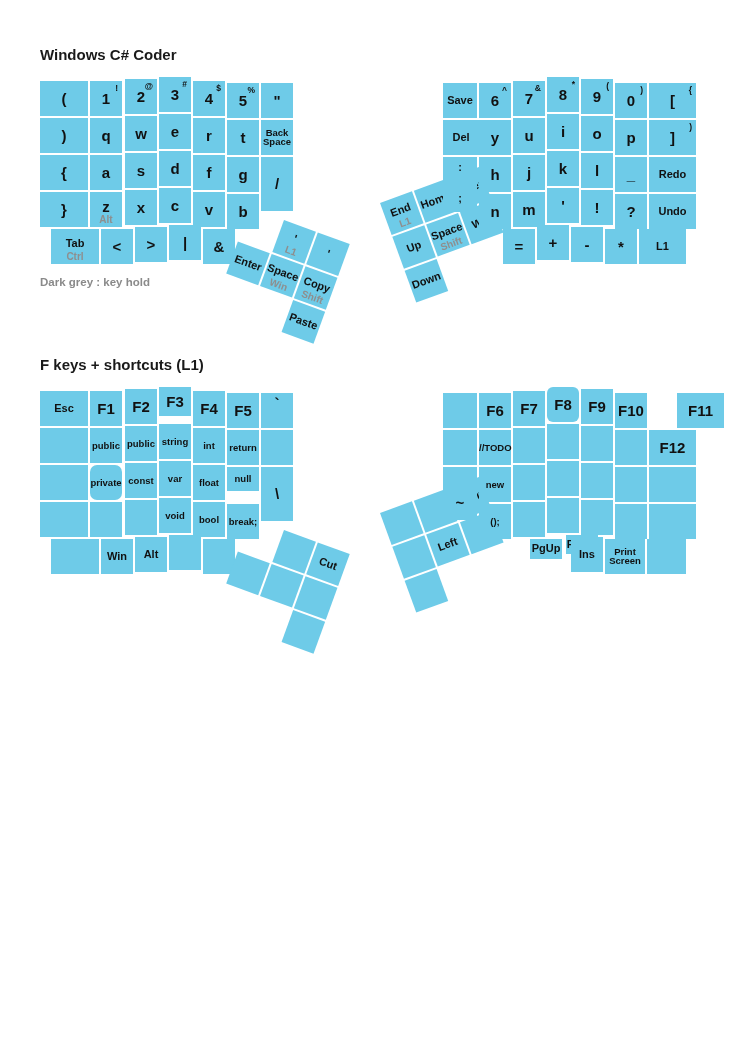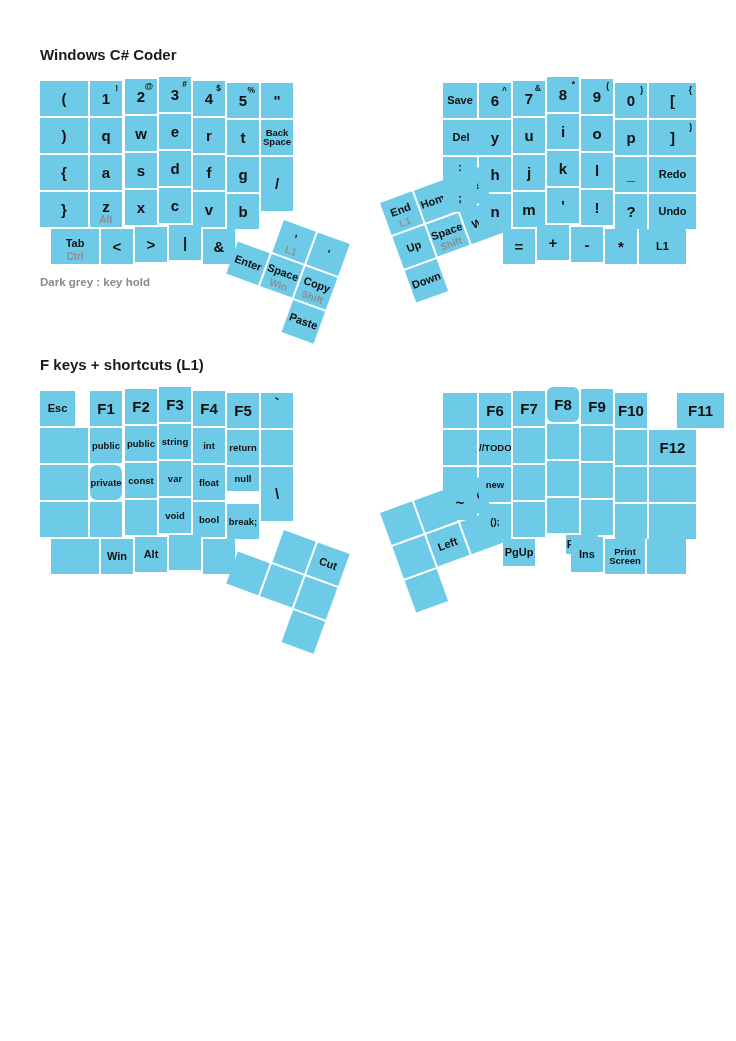--- a/index.html
+++ b/index.html
@@ -301,30 +301,30 @@
     <span class="main">*</span>
   </div>
 <div class="key sz-md" style="left:639px;top:229px;width:47px;height:35px;">
     <span class="main">L1</span>
   </div>
 
 <div class="note" style="left:40px;top:276px;">Dark grey : key hold</div>
 
 <div class="layer-title" style="left:40px;top:356px;">F keys + shortcuts (L1)</div>
 
-<div class="key sz-md" style="left:40px;top:391px;width:35px;height:35px;">
+<div class="key sz-md" style="left:40px;top:391px;width:48px;height:35px;">
     <span class="main">Esc</span>
   </div>
 <div class="key sz-lg" style="left:90px;top:391px;width:32px;height:35px;">
     <span class="main">F1</span>
   </div>
 <div class="key sz-lg" style="left:125px;top:389px;width:32px;height:35px;">
     <span class="main">F2</span>
   </div>
-<div class="key sz-lg" style="left:159px;top:387px;width:32px;height:35px;">
+<div class="key sz-lg" style="left:159px;top:387px;width:32px;height:29px;">
     <span class="main">F3</span>
   </div>
 <div class="key sz-lg" style="left:193px;top:391px;width:32px;height:35px;">
     <span class="main">F4</span>
   </div>
 <div class="key sz-lg" style="left:227px;top:393px;width:32px;height:35px;">
     <span class="main">F5</span>
   </div>
 <div class="key sz-lg" style="left:261px;top:393px;width:32px;height:35px;">
     <span class="main" style="top:30%">`</span>
@@ -484,21 +484,21 @@
   </div>
 <div class="key sz-xs" style="left:479px;top:504px;width:32px;height:35px;">
     <span class="main">();</span>
   </div>
 <div class="key" style="left:513px;top:502px;width:32px;height:35px;"></div>
 <div class="key" style="left:547px;top:498px;width:32px;height:35px;"></div>
 <div class="key" style="left:581px;top:500px;width:32px;height:35px;"></div>
 <div class="key" style="left:615px;top:504px;width:32px;height:35px;"></div>
 <div class="key" style="left:649px;top:504px;width:47px;height:35px;"></div>
 
-<div class="key sz-sm" style="left:503px;top:539px;width:32px;height:27px;">
+<div class="key sz-sm" style="left:530px;top:539px;width:32px;height:20px;">
     <span class="main">PgUp</span>
   </div>
 <div class="key sz-sm" style="left:566px;top:535px;width:32px;height:19px;">
     <span class="main">PgDw</span>
   </div>
 <div class="key sz-sm" style="left:571px;top:537px;width:32px;height:35px;">
     <span class="main">Ins</span>
   </div>
 <div class="key sz-xs" style="left:605px;top:539px;width:40px;height:35px;">
     <span class="main">Print Screen</span>

